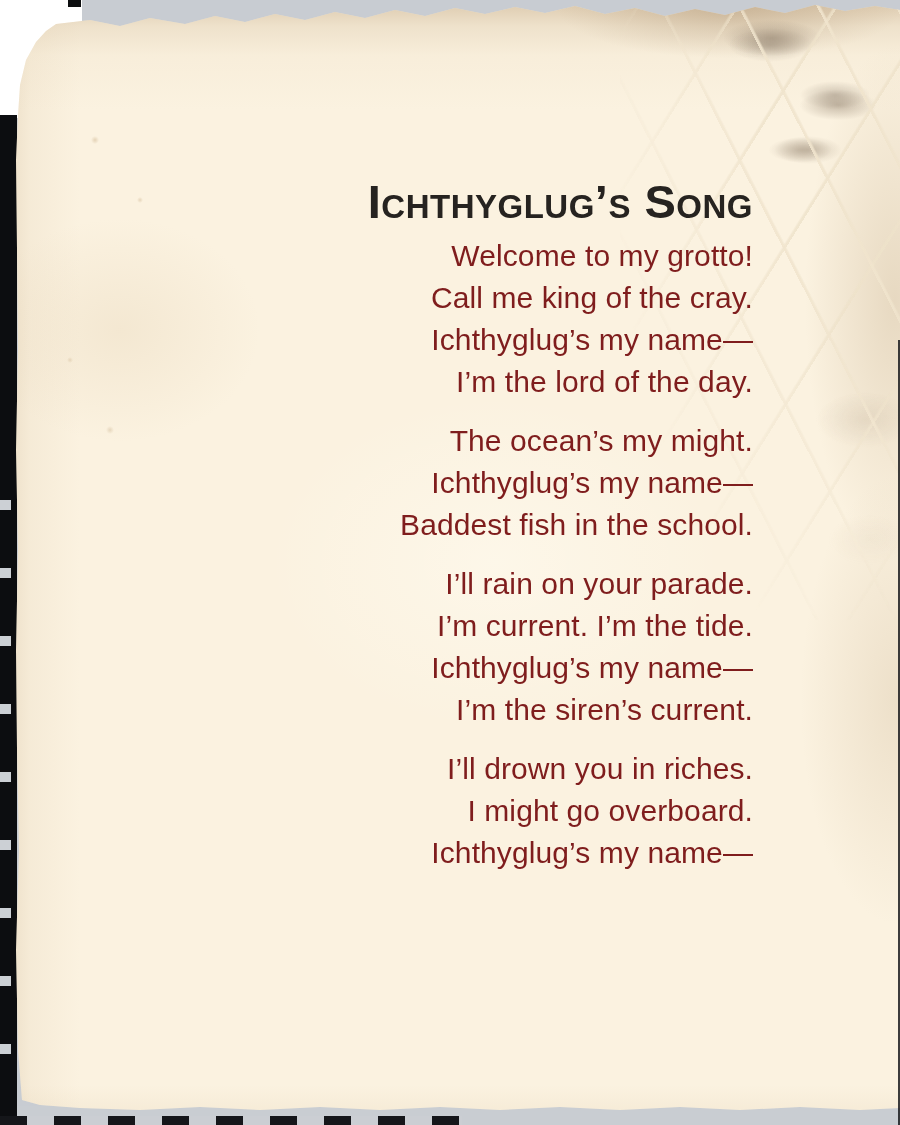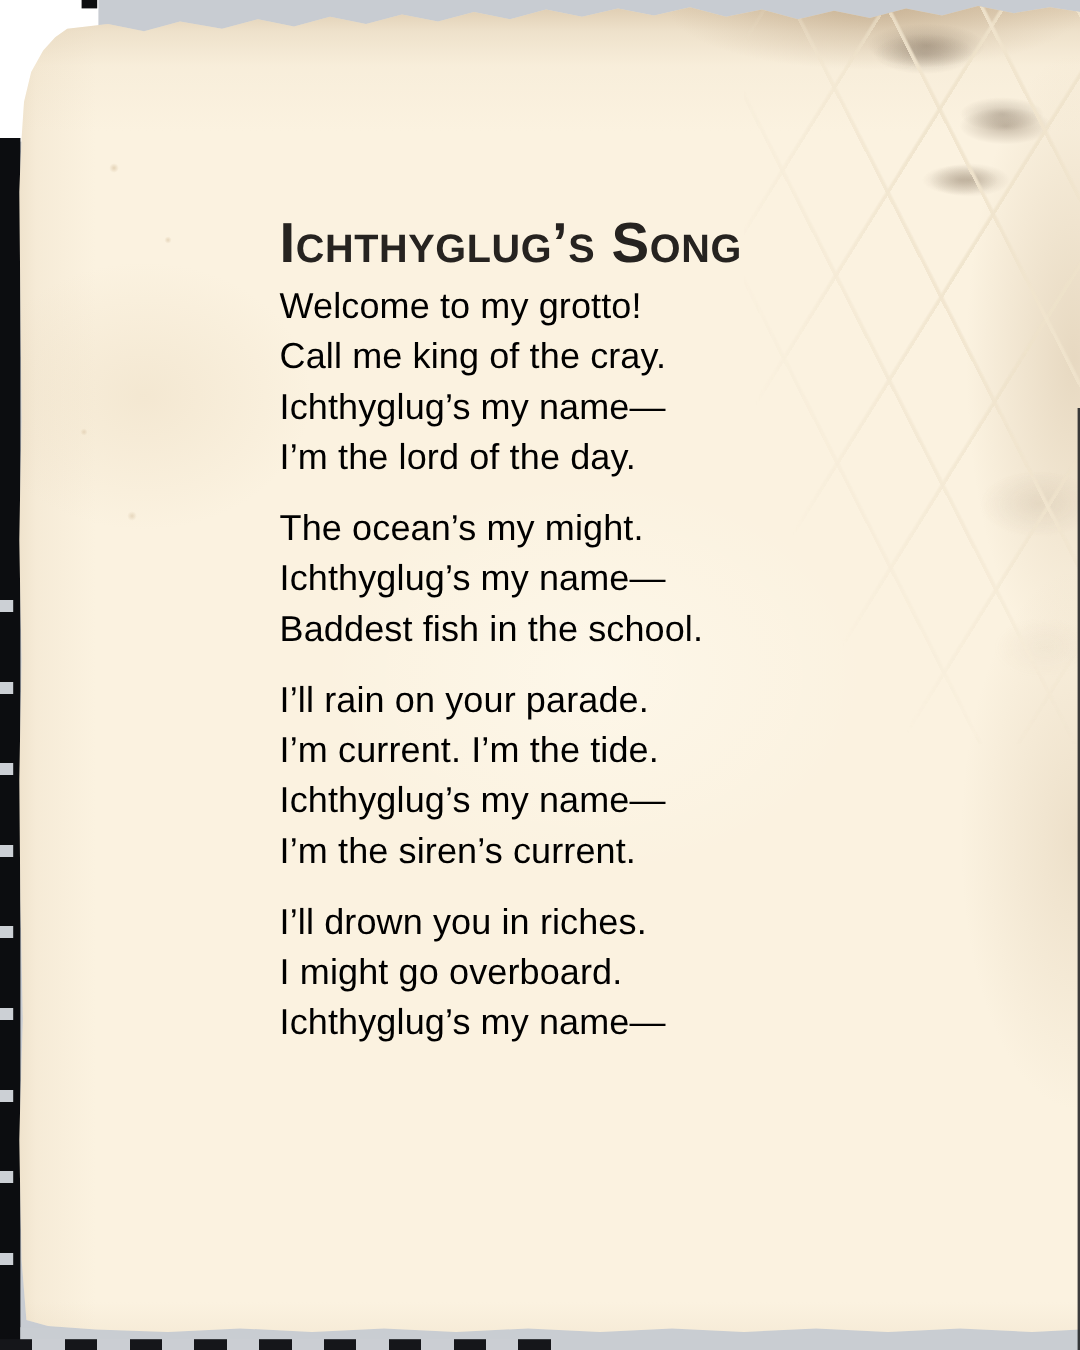--- a/index.html
+++ b/index.html
@@ -106,38 +106,39 @@
       radial-gradient(ellipse 60px 36px at 250px 540px, rgba(180,160,132,0.24), transparent 70%);
     -webkit-mask-image: radial-gradient(ellipse at 85% 12%, #000 28%, transparent 76%);
     mask-image: radial-gradient(ellipse at 85% 12%, #000 28%, transparent 76%);
   }
 
   
   .poem {
     position: absolute; left: 233px; top: 180px;
     width: 520px;
     z-index: 4;
+    text-align: right;
   }
   .poem h1 {
     margin: 0 0 11px 0;
     font-family: "Liberation Sans", sans-serif;
     font-size: 47px;
     line-height: 44px;
     font-weight: bold;
     font-variant: small-caps;
     letter-spacing: 0.5px;
     color: #262320;
   }
   .stanza { margin: 0 0 17px 0; }
   .line {
     font-size: 30px;
     line-height: 42px;
     font-weight: 400;
     letter-spacing: 0.1px;
-    color: #000000;
+    color: #7f1d1d;
     white-space: nowrap;
   }
 </style>
 </head>
 <body>
 
 <div class="stage">
 
   <div class="white-corner"></div>
   <div class="black-square-top"></div>

